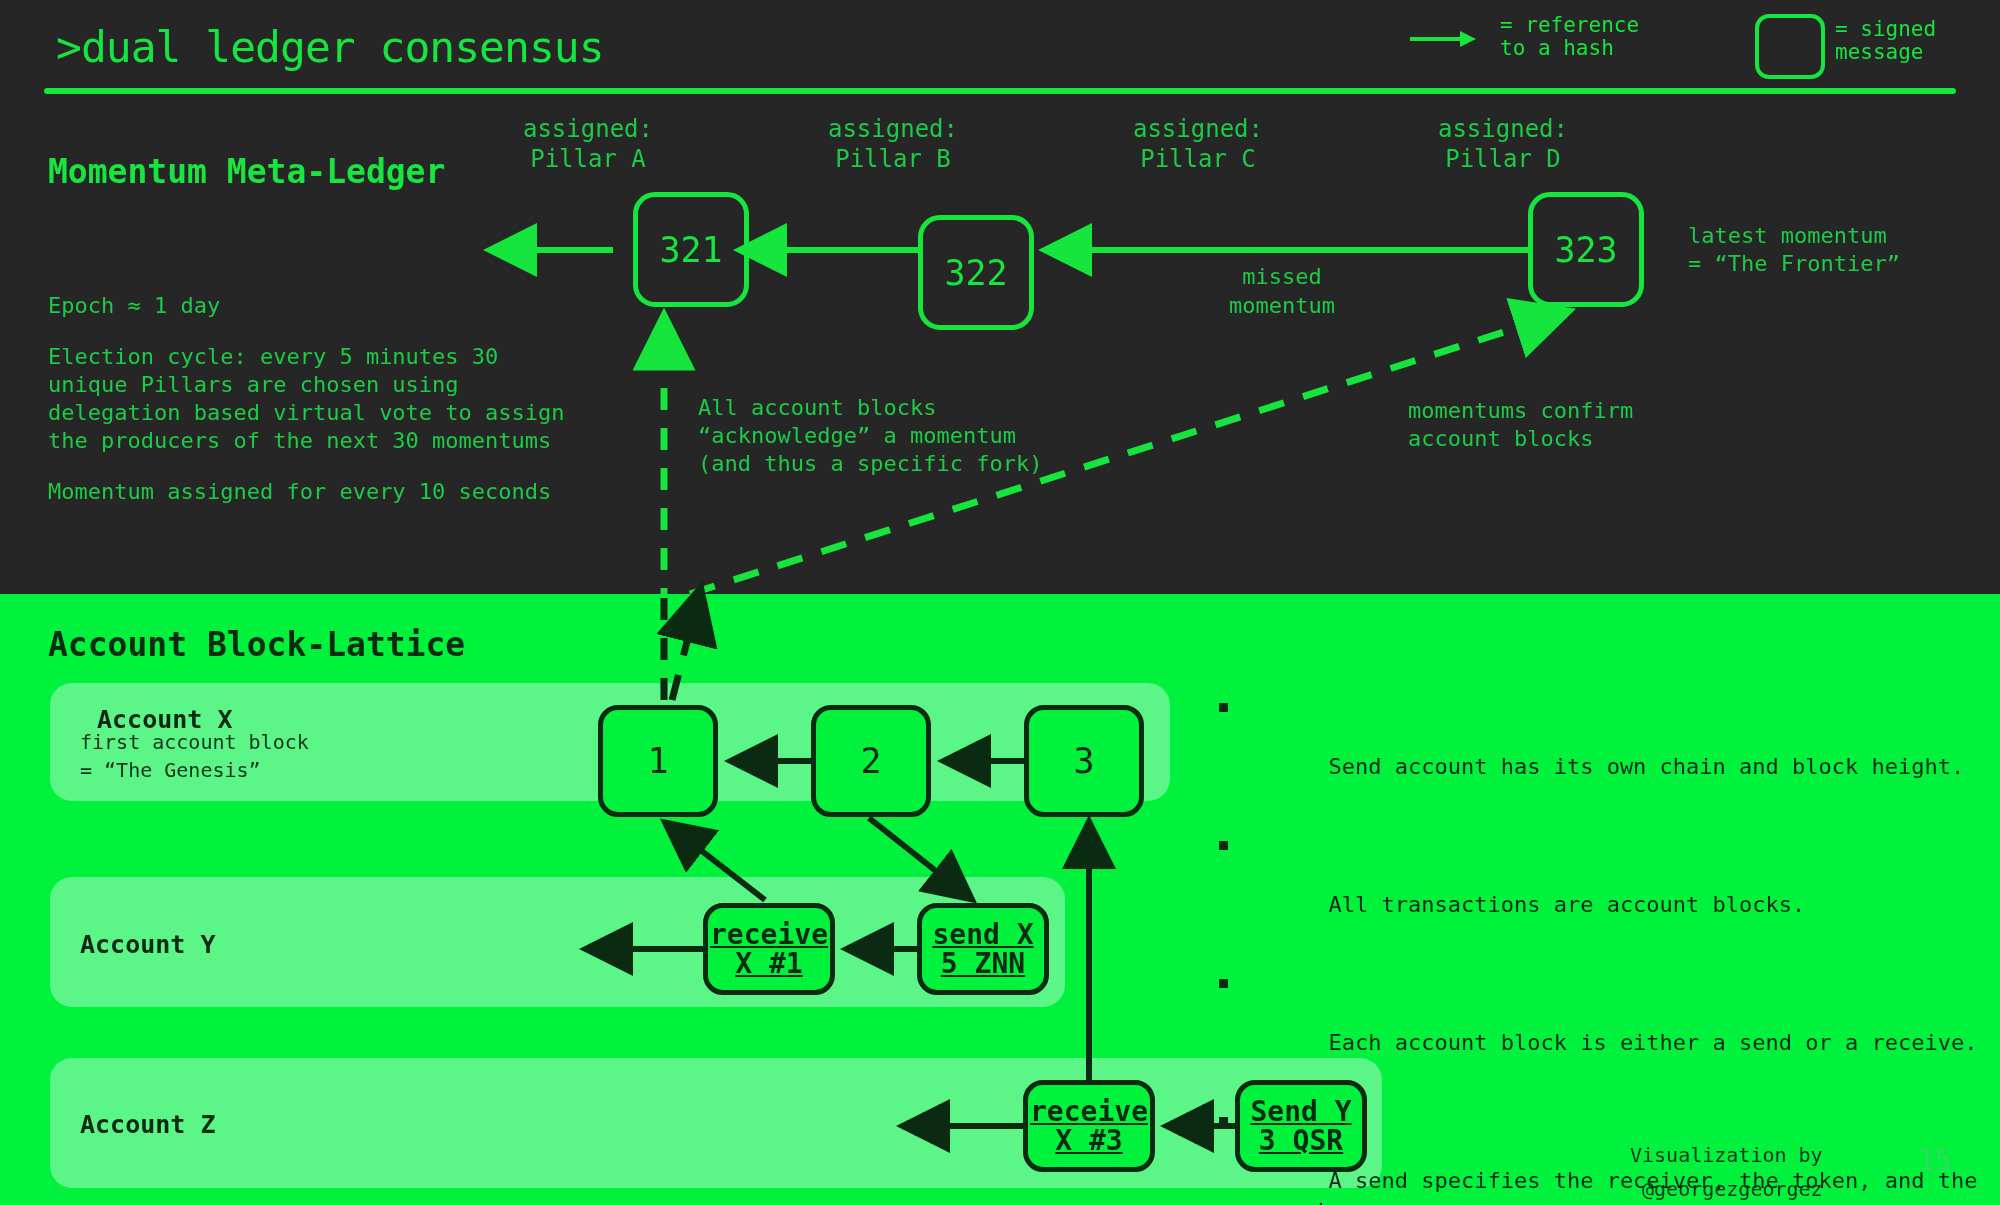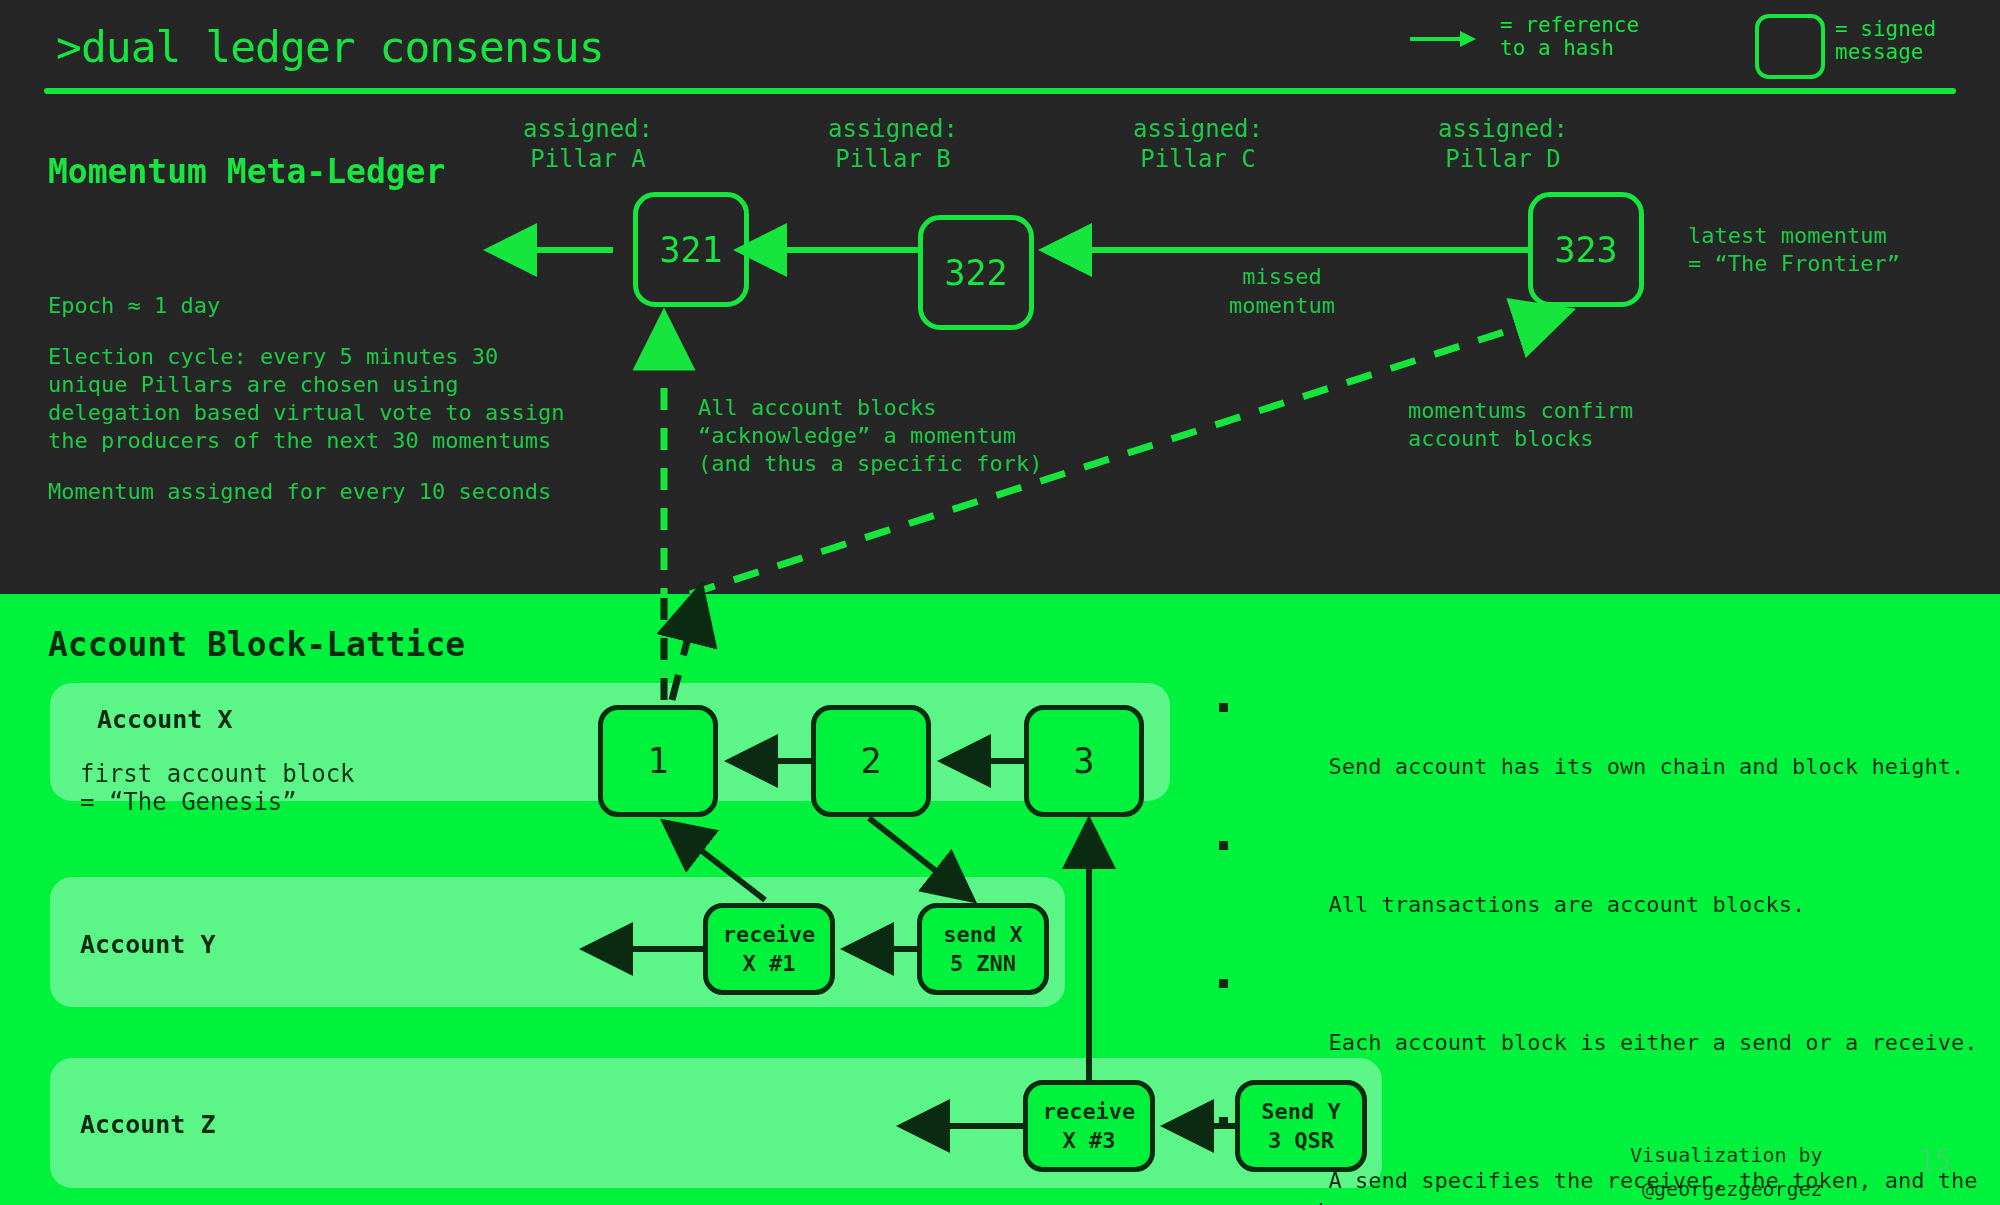--- a/index.html
+++ b/index.html
@@ -158,43 +158,43 @@
   #card-z { left: 50px; top: 1058px; width: 1332px; height: 130px; }
 
   .account-name {
     position: absolute;
     font-size: 25px; font-weight: bold;
     color: #0A2A12;
     white-space: nowrap;
   }
   #acct-x-name { left: 97px; top: 705px; }
   #acct-x-sub  {
-    position: absolute; left: 80px; top: 760px;
-    font-size: 24px; line-height: 28px;
+    position: absolute; left: 80px; top: 728px;
+    font-size: 20px; line-height: 28px;
     color: #12351C; white-space: pre;
   }
   #acct-y-name { left: 80px; top: 930px; }
   #acct-z-name { left: 80px; top: 1110px; }
 
   .lattice-block {
     position: absolute;
     border: 5px solid #0A2A12;
     border-radius: 20px;
     background: #00F23C;
     color: #0A2A12;
     box-sizing: border-box;
     display: flex;
     flex-direction: column;
     align-items: center;
     justify-content: center;
     text-align: center;
   }
   .lattice-block.big { width: 120px; height: 112px; font-size: 35px; }
-  .lattice-block.tx  { width: 132px; height: 92px; font-size: 22px;
-                       font-weight: bold; line-height: 29px; }
+  .lattice-block.tx  { width: 132px; height: 92px; font-size: 28px;
+                       font-weight: bold; line-height: 29px; text-decoration: underline; }
 
   
   #bullets {
     position: absolute;
     left: 1215px; top: 692px;
     width: 760px;
   }
   .bullet-row {
     position: relative;
     padding-left: 34px;

